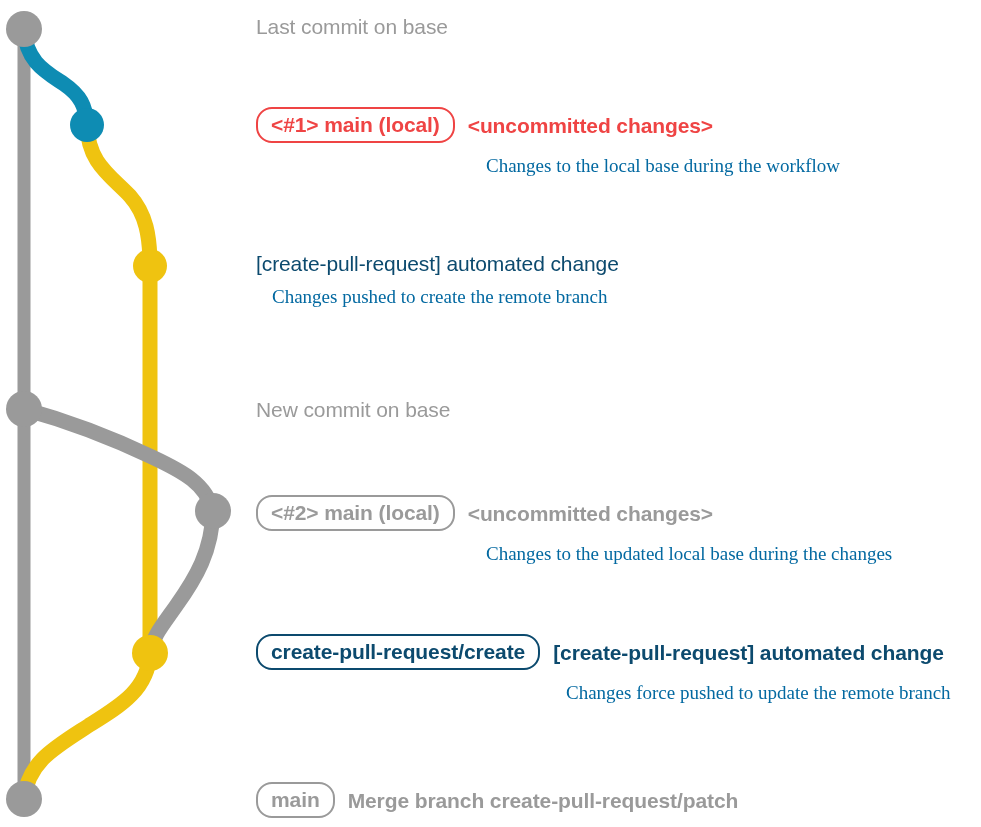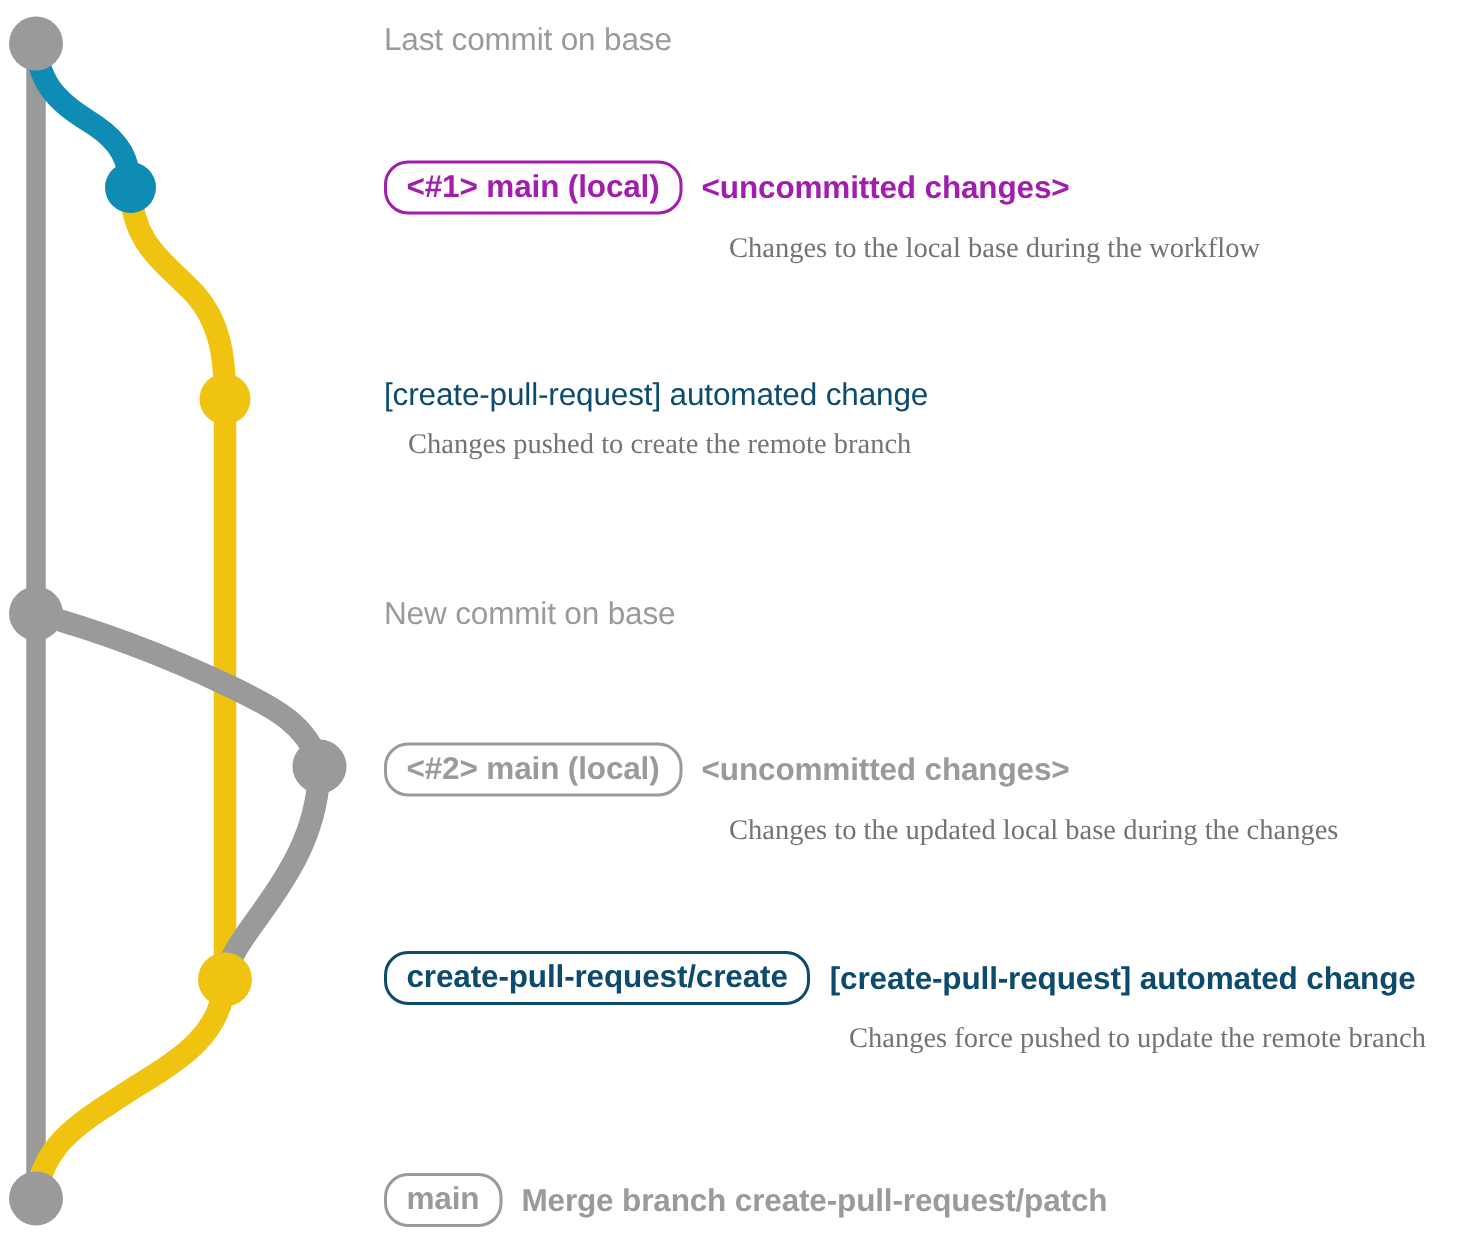--- a/index.html
+++ b/index.html
@@ -68,35 +68,35 @@
   }
 
   .pill-gap {
     display: inline-block;
     width: 13px;
   }
 
   .commit-note {
     font-family: "Liberation Serif", serif;
     font-size: 19px;
-    color: #737373;
+    color: #0369a1;
     line-height: 1;
     white-space: nowrap;
     margin-top: 13px;
   }
 
   .plain-subject {
     font-size: 21px;
     line-height: 1;
     white-space: nowrap;
     letter-spacing: -0.1px;
   }
 
   
-  .c-teal   { color: #a21caf; }
+  .c-teal   { color: #ef4444; }
   .c-yellow { color: #0c4a6e; }
   .c-gray   { color: #9a9a9a; }
 </style>
 </head>
 <body>
 
 <svg id="graph-canvas" viewBox="0 0 981 827" aria-hidden="true">
 
   <path d="M24,29 L24,409 L24,799" fill="none" stroke="#9a9a9a" stroke-width="13" stroke-linecap="round"></path>
 

